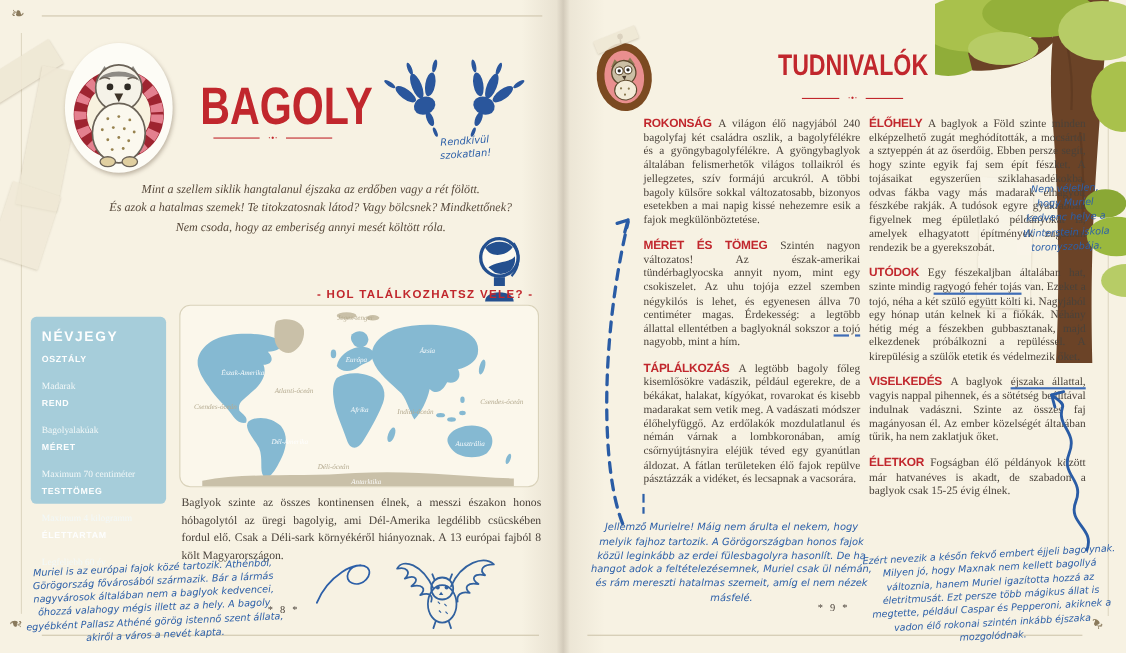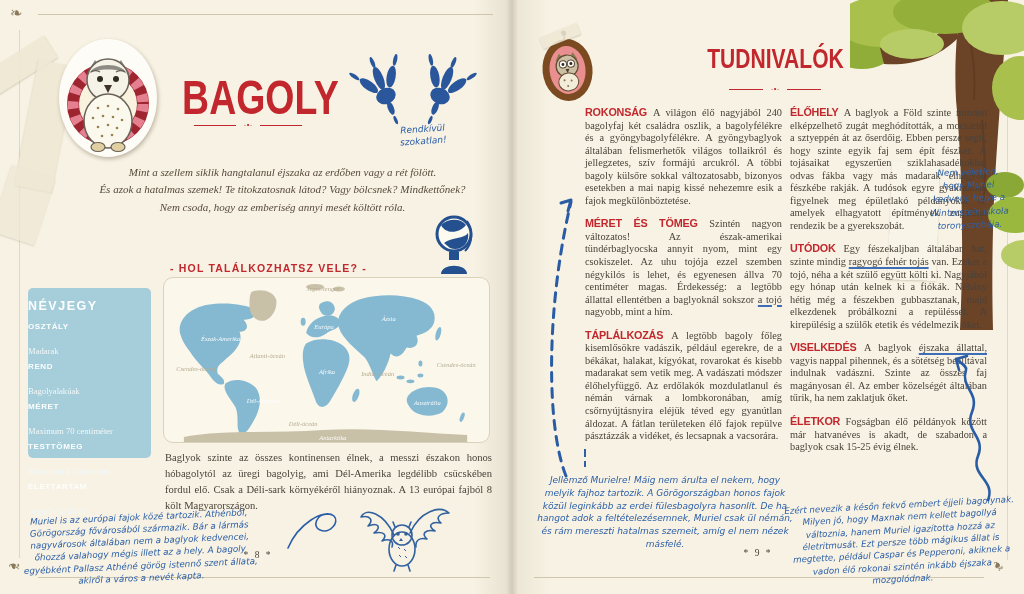--- a/index.html
+++ b/index.html
@@ -14,23 +14,23 @@
   .curl{color:#8a7a5c;font-size:15px;line-height:1;}
   
   .tape{background:#efe8d5;opacity:.88;box-shadow:0 1px 2px rgba(90,70,40,.25);}
   
   .big-title{font-family:"Liberation Sans",sans-serif;font-weight:bold;color:#c1272d;text-align:center;}
   .big-title .cond{display:inline-block;transform:scaleX(.78);transform-origin:center;}
   .divider{display:flex;align-items:center;justify-content:center;gap:7px;color:#c1272d;font-size:9px;}
   .divider .dline{height:1px;background:#c1272d;flex:0 0 42px;}
   .intro{font-style:italic;font-size:11px;line-height:1.58;text-align:center;color:#57493b;}
   .map-head{font-family:"Liberation Sans",sans-serif;font-weight:bold;font-size:10.5px;letter-spacing:1.2px;
-            color:#c1272d;text-align:left;}
-  
-  .fact-box{background:#a6cdda;border-radius:5px;padding:11px 0;box-sizing:border-box;color:#fdfefe;}
+            color:#c1272d;text-align:right;}
+  
+  .fact-box{background:#a6cdda;border-radius:5px;padding:11px 10px;box-sizing:border-box;color:#fdfefe;}
   .fact-title{font-family:"Liberation Sans",sans-serif;font-weight:bold;font-size:12.5px;letter-spacing:1.5px;margin-bottom:9px;}
   .fact-row{margin-bottom:6px;}
   .fact-label{font-family:"Liberation Sans",sans-serif;font-weight:bold;font-size:8px;letter-spacing:.6px;}
   .fact-value{font-size:8.6px;margin-top:15px;color:#f2f8f8;}
   
   .map-card{background:#fbf7eb;border:1px solid #d9d2ba;border-radius:10px;box-sizing:border-box;}
   .map-caption{font-size:10.6px;line-height:1.52;text-align:justify;}
   
   .col p.section{margin:0 0 10px;text-align:justify;font-size:10.3px;line-height:1.22;color:#4a423a;}
   .sec-head{font-family:"Liberation Sans",sans-serif;font-weight:bold;font-size:10.8px;letter-spacing:-0.2px;color:#c1272d;}

